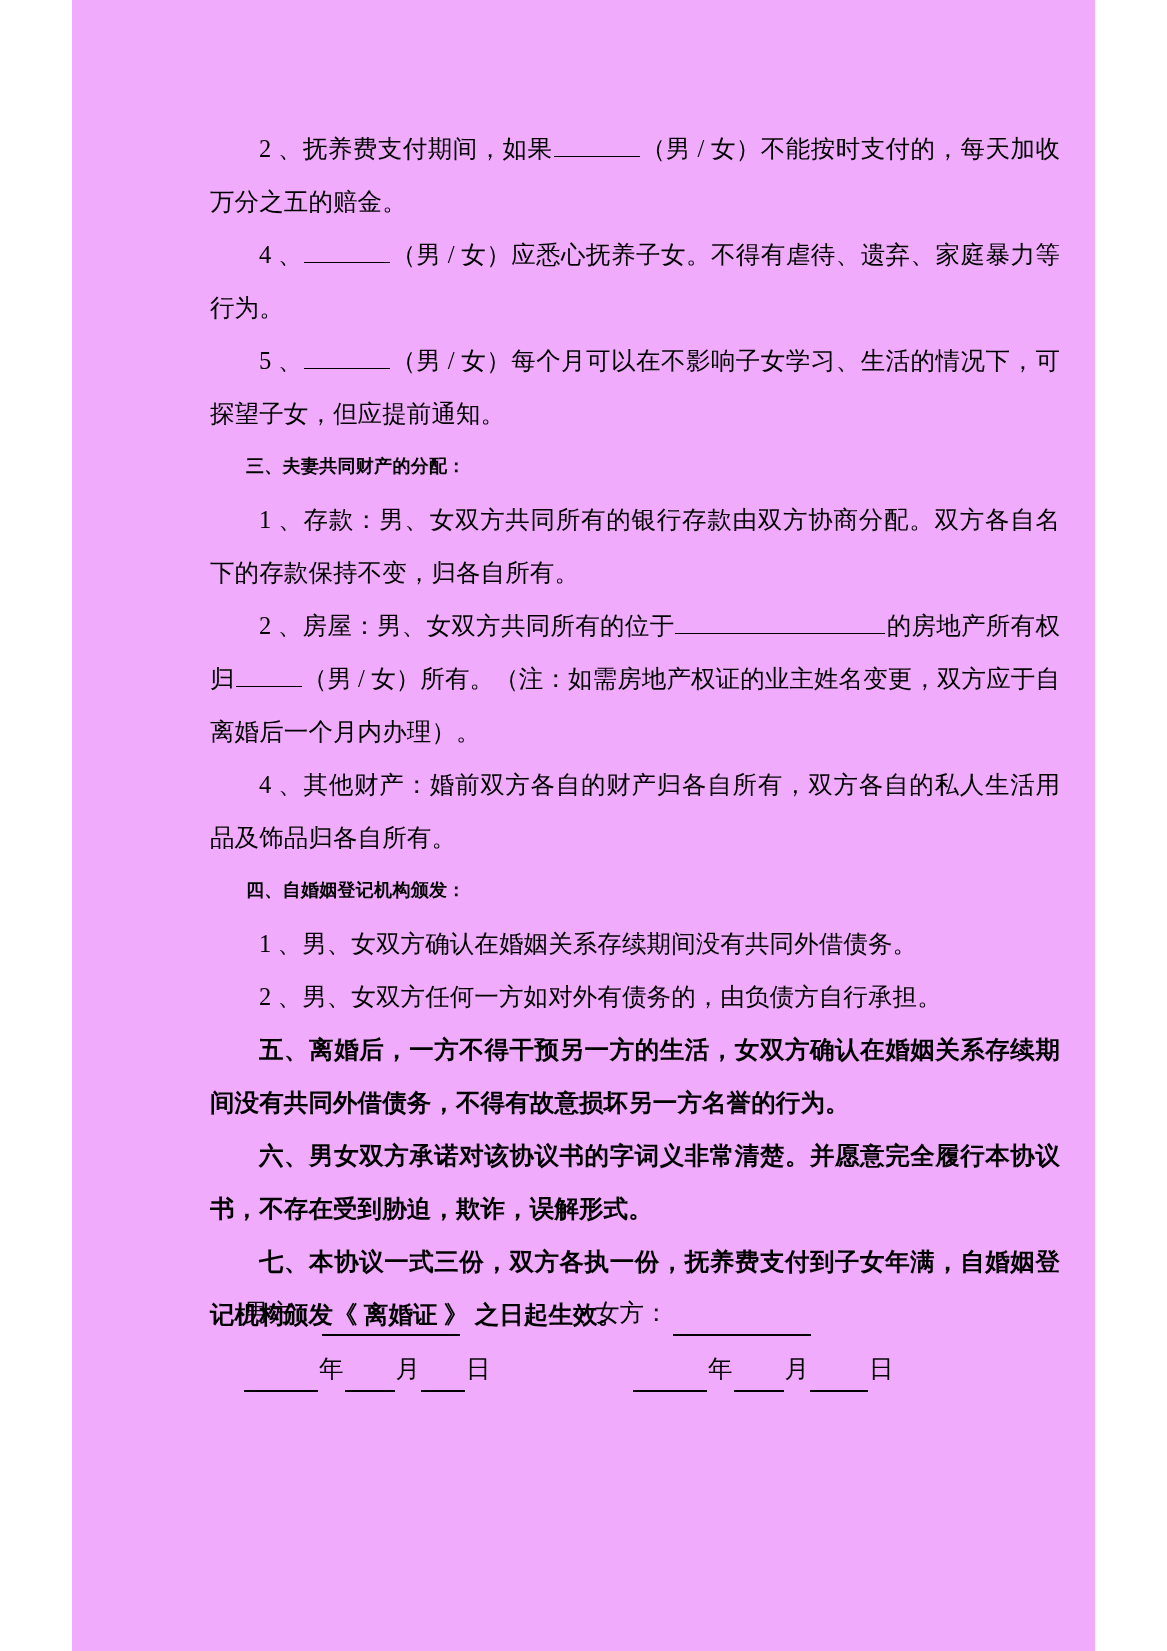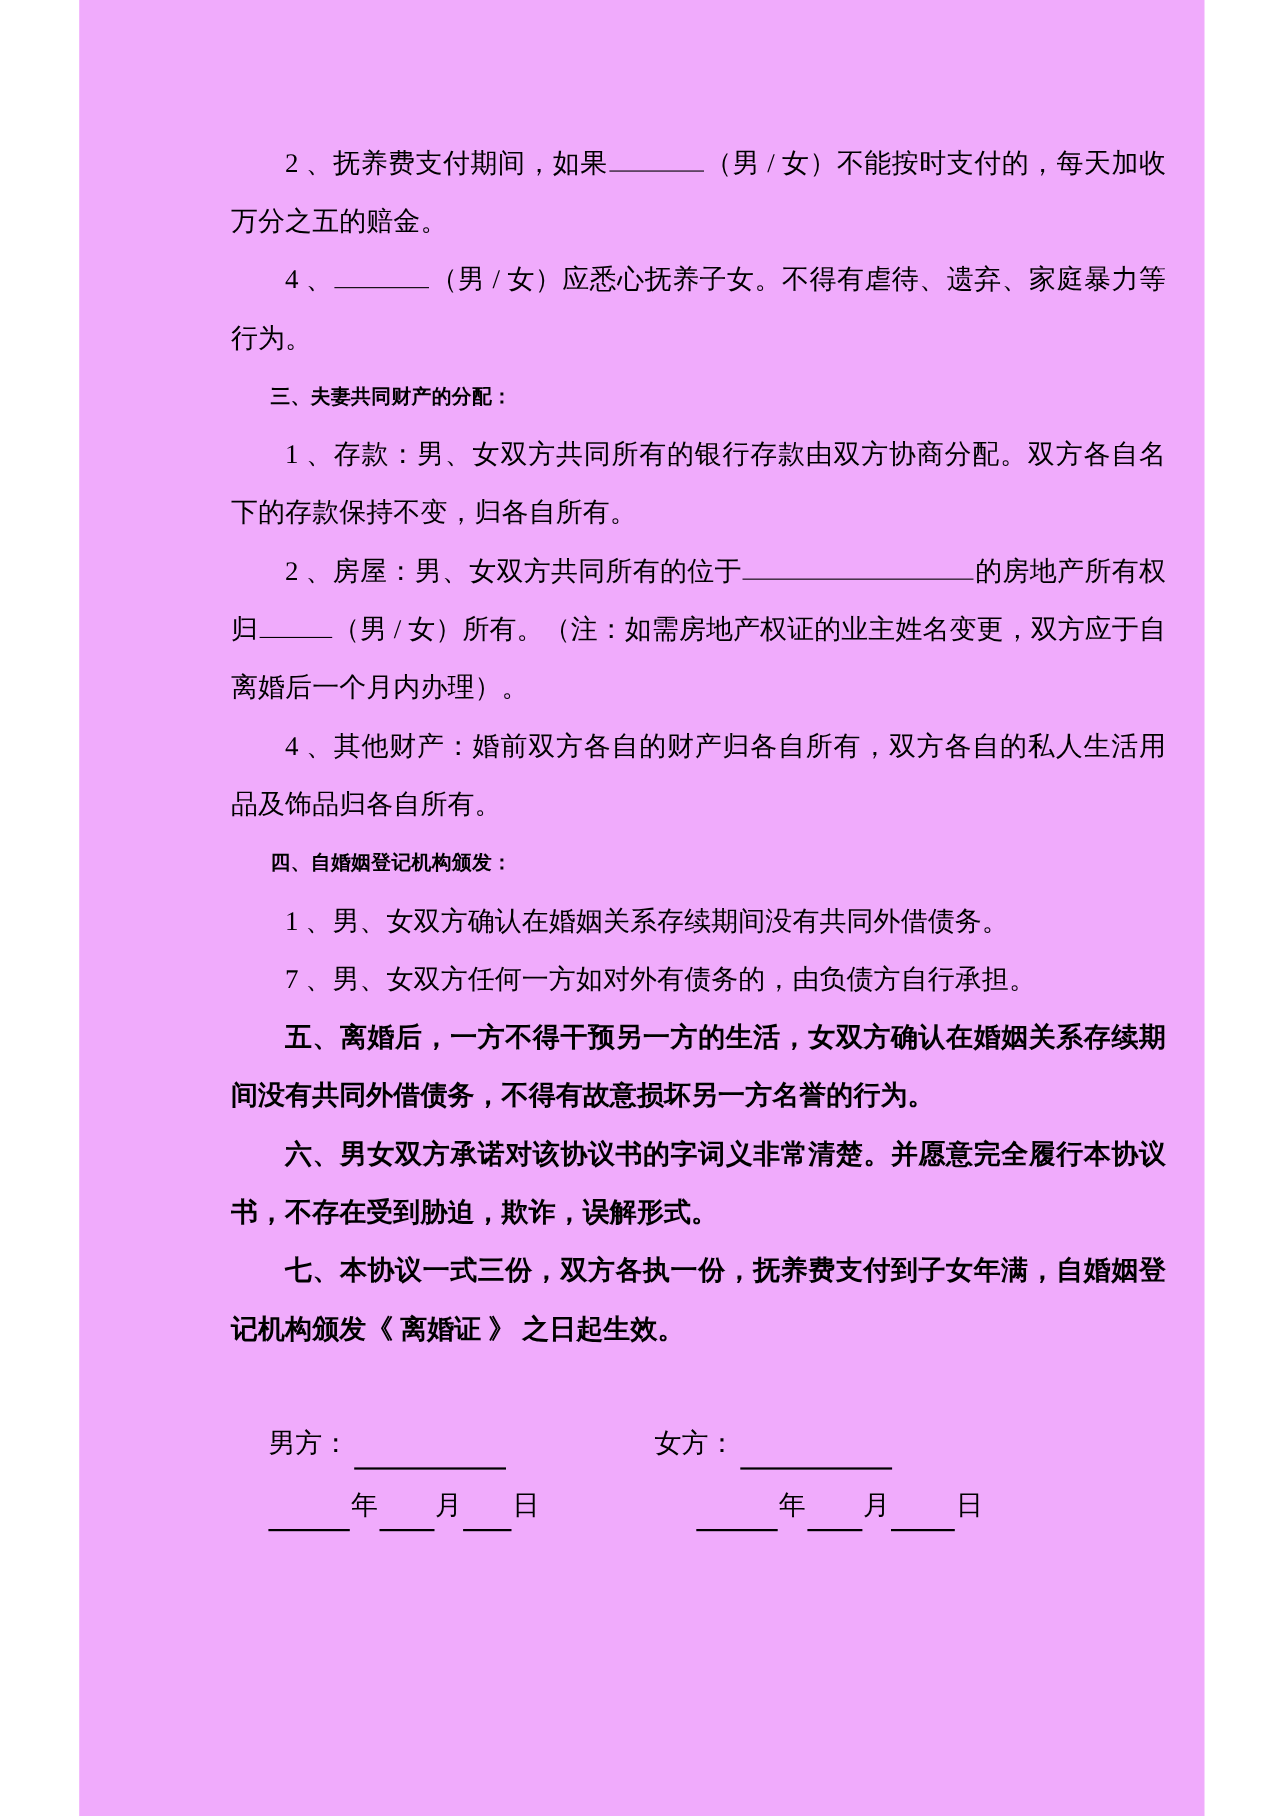--- a/index.html
+++ b/index.html
@@ -115,35 +115,36 @@
 
 <div class="page">
 
   <div class="content">
 
     <p class="para"><span>2 、抚养费支付期间，如果</span><span class="blank blank-s"></span><span>（男 / 女）不能按时支付的，每天加收万分之五的赔金。</span></p>
 
 
     <p class="para"><span>4 、</span><span class="blank blank-s"></span><span>（男 / 女）应悉心抚养子女。不得有虐待、遗弃、家庭暴力等行为。</span></p>
 
+    <p class="para"><span>5 、</span><span class="blank blank-s"></span><span>（男 / 女）每个月可以在不影响子女学习、生活的情况下，可探望子女，但应提前通知。</span></p>
 
     <p class="heading">三、夫妻共同财产的分配：</p>
 
     <p class="para">1 、存款：男、女双方共同所有的银行存款由双方协商分配。双方各自名下的存款保持不变，归各自所有。</p>
 
     <p class="para"><span>2 、房屋：男、女双方共同所有的位于</span><span class="blank blank-xl"></span><span>的房地产所有权归</span><span class="blank blank-xs"></span><span>（男 / 女）所有。（注：如需房地产权证的业主姓名变更，双方应于自离婚后一个月内办理）。</span></p>
 
 
     <p class="para">4 、其他财产：婚前双方各自的财产归各自所有，双方各自的私人生活用品及饰品归各自所有。</p>
 
     <p class="heading">四、自婚姻登记机构颁发：</p>
 
     <p class="para">1 、男、女双方确认在婚姻关系存续期间没有共同外借债务。</p>
 
-    <p class="para">7 、男、女双方任何一方如对外有债务的，由负债方自行承担。</p>
+    <p class="para">2 、男、女双方任何一方如对外有债务的，由负债方自行承担。</p>
 
     <p class="para bold">五、离婚后，一方不得干预另一方的生活，女双方确认在婚姻关系存续期间没有共同外借债务，不得有故意损坏另一方名誉的行为。</p>
 
     <p class="para bold">六、男女双方承诺对该协议书的字词义非常清楚。并愿意完全履行本协议书，不存在受到胁迫，欺诈，误解形式。</p>
 
     <p class="para bold">七、本协议一式三份，双方各执一份，抚养费支付到子女年满，自婚姻登记机构颁发《 离婚证 》 之日起生效。</p>
 
   </div>
 
   <div class="sig-area">

